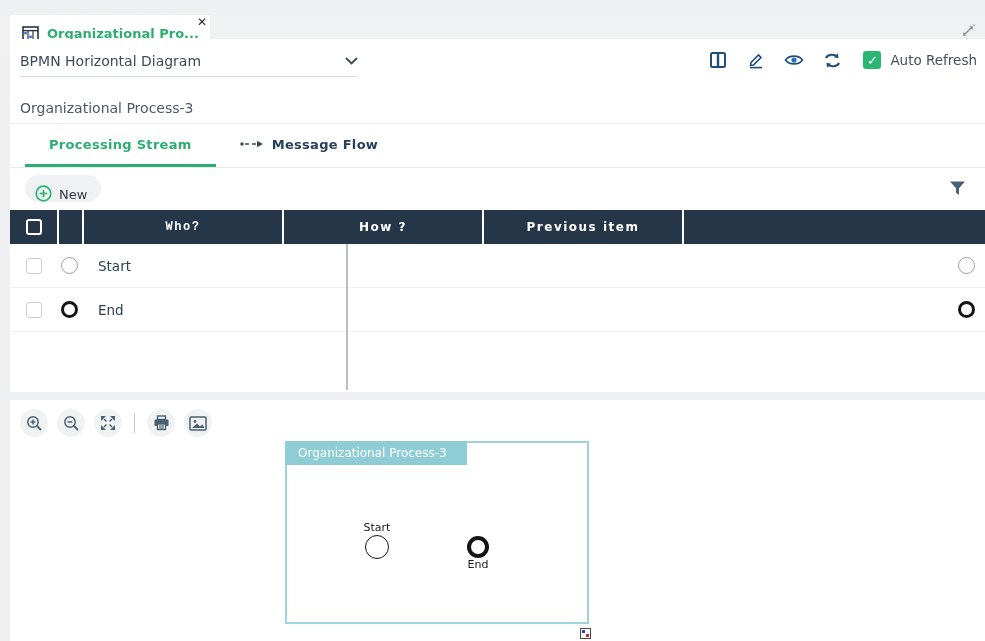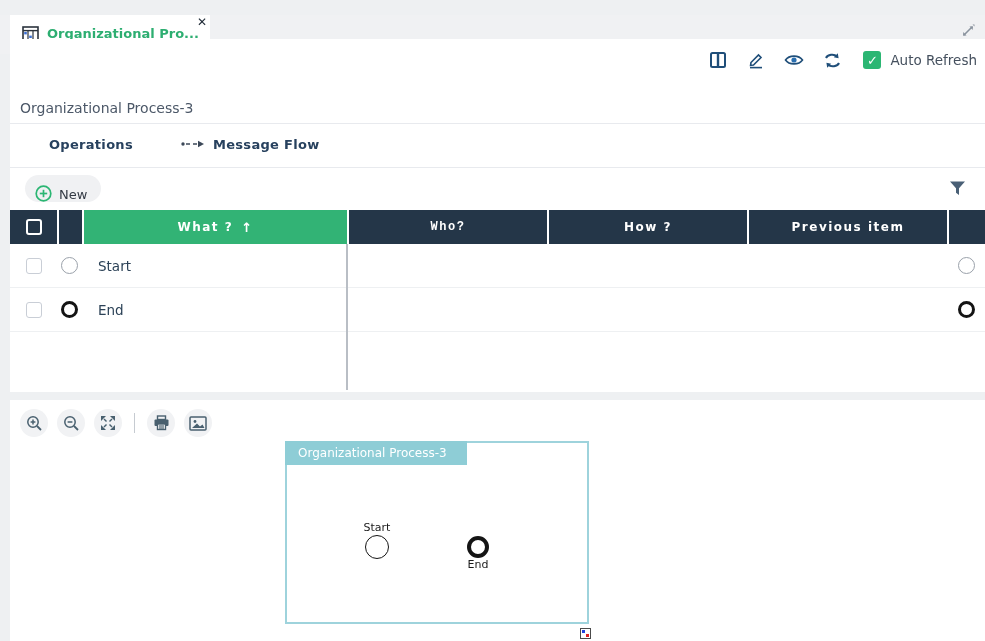--- a/index.html
+++ b/index.html
@@ -118,20 +118,28 @@
       <line x1="4" y1="12" x2="12" y2="4"></line>
       <polygon points="12.5,1.5 14.5,3.5 14.5,1.5" stroke="none"></polygon>
       <path d="M9.5 3.5 L13 3.3 L12.7 7 Z" stroke="none"></path>
       <path d="M6.5 12.5 L3 12.7 L3.3 9 Z" stroke="none"></path>
     </svg>
   </div>
 </div>
 
 <div class="panel-top">
 
+  <div class="dropdown">
+    <span class="value">BPMN Horizontal Diagram</span>
+    <span>
+      <svg width="13" height="8" viewBox="0 0 13 8">
+          <polyline points="1,1 6.5,6.5 12,1" fill="none" stroke="#3e4a59" stroke-width="1.8"></polyline>
+        </svg>
+    </span>
+  </div>
 
   <div class="top-icons">
     <div class="icon-btn">
       <svg width="18" height="18" viewBox="0 0 18 18">
         <rect x="2" y="2" width="14" height="14" rx="1.5" fill="none" stroke="#1f4e79" stroke-width="2"></rect>
         <line x1="9" y1="2" x2="9" y2="16" stroke="#1f4e79" stroke-width="2.4"></line>
       </svg>
     </div>
     <div class="icon-btn">
       <svg width="18" height="18" viewBox="0 0 18 18">
@@ -156,22 +164,22 @@
     <div class="autorefresh">
       <span class="greencheck">✓</span>
       <span class="ar-label">Auto Refresh</span>
     </div>
   </div>
 
   <div class="page-title">Organizational Process-3</div>
   <div class="title-divider"></div>
 
   <div class="tabs-row">
-    <div class="tab-item">
-      <span>Operations</span>
+    <div class="tab-item active">
+      <span>Processing Stream</span>
     </div>
     <div class="tab-item">
       <span class="flow-arrow">
         <svg width="24" height="8" viewBox="0 0 24 8">
           <circle cx="2" cy="4" r="1.7" fill="#3c4858"></circle>
           <line x1="5" y1="4" x2="18" y2="4" stroke="#3c4858" stroke-width="1.6" stroke-dasharray="4 3"></line>
           <polygon points="17,0.8 23,4 17,7.2" fill="#3c4858"></polygon>
         </svg>
       </span>
       <span>Message Flow</span>
@@ -195,24 +203,20 @@
       </svg>
     </div>
   </div>
 
   <div class="grid">
     <div class="grid-head">
       <div class="hcell hc-check">
         <div class="head-checkbox"></div>
       </div>
       <div class="hcell hc-icon"></div>
-      <div class="hcell hc-what">
-        <span>What ?</span>
-        <span class="sort-arrow">↑</span>
-      </div>
       <div class="hcell hc-who">
         <span>Who?</span>
       </div>
       <div class="hcell hc-how">
         <span>How ?</span>
       </div>
       <div class="hcell hc-prev">
         <span>Previous item</span>
       </div>
       <div class="hcell hc-last"></div>

